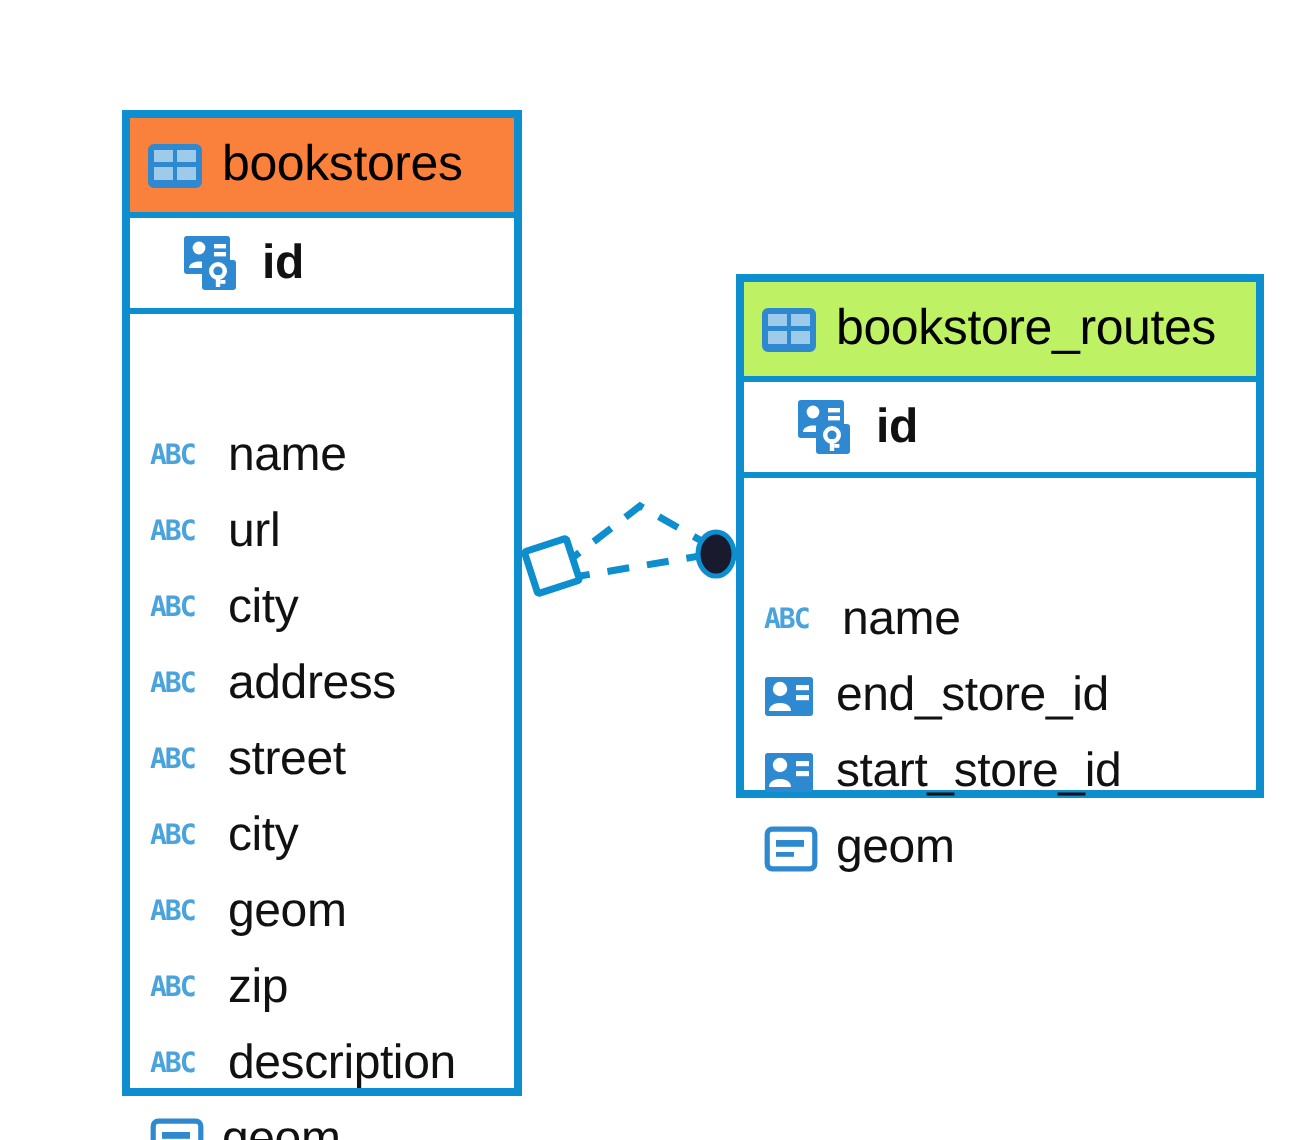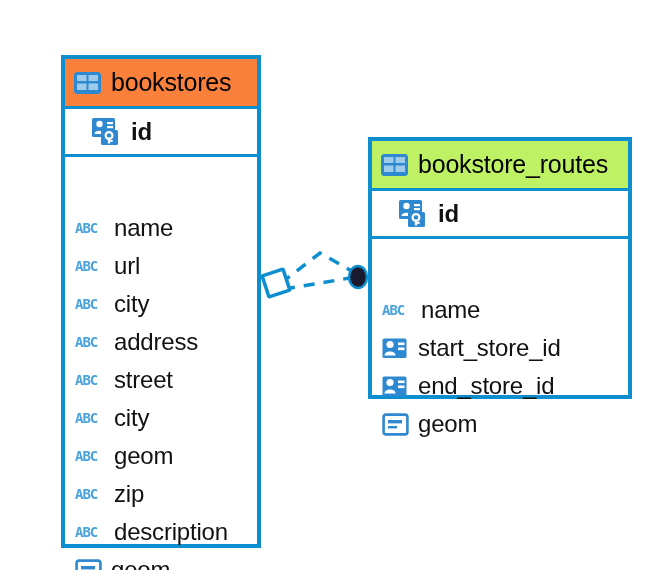--- a/index.html
+++ b/index.html
@@ -300,34 +300,34 @@
       <div class="field-row">
         <span class="icon">
           <svg width="27" height="23" viewBox="0 0 27 23">
             <rect x="0.5" y="1.5" width="24" height="19.5" rx="1.5" fill="#2f89d0"></rect>
             <circle cx="8" cy="7.5" r="3.6" fill="#ffffff"></circle>
             <path d="M 2.5 18.5 C 2.5 13.2 13.5 13.2 13.5 18.5 Z" fill="#ffffff"></path>
             <rect x="16" y="5.5" width="6.5" height="2.6" fill="#ffffff"></rect>
             <rect x="16" y="10.5" width="6.5" height="2.6" fill="#ffffff"></rect>
           </svg>
         </span>
-        <span class="field-label">start_store_id</span>
+        <span class="field-label">end_store_id</span>
       </div>
 
       <div class="field-row">
         <span class="icon">
           <svg width="27" height="23" viewBox="0 0 27 23">
             <rect x="0.5" y="1.5" width="24" height="19.5" rx="1.5" fill="#2f89d0"></rect>
             <circle cx="8" cy="7.5" r="3.6" fill="#ffffff"></circle>
             <path d="M 2.5 18.5 C 2.5 13.2 13.5 13.2 13.5 18.5 Z" fill="#ffffff"></path>
             <rect x="16" y="5.5" width="6.5" height="2.6" fill="#ffffff"></rect>
             <rect x="16" y="10.5" width="6.5" height="2.6" fill="#ffffff"></rect>
           </svg>
         </span>
-        <span class="field-label">end_store_id</span>
+        <span class="field-label">start_store_id</span>
       </div>
 
       <div class="field-row">
         <span class="icon">
           <svg width="27" height="23" viewBox="0 0 27 23">
             <rect x="1.6" y="1.6" width="23.8" height="19.8" rx="2.5" fill="#ffffff" stroke="#2f89d0" stroke-width="2.6"></rect>
             <rect x="6" y="7" width="14" height="3.4" fill="#2f89d0"></rect>
             <rect x="6" y="13" width="9" height="2.4" fill="#2f89d0"></rect>
           </svg>
         </span>

